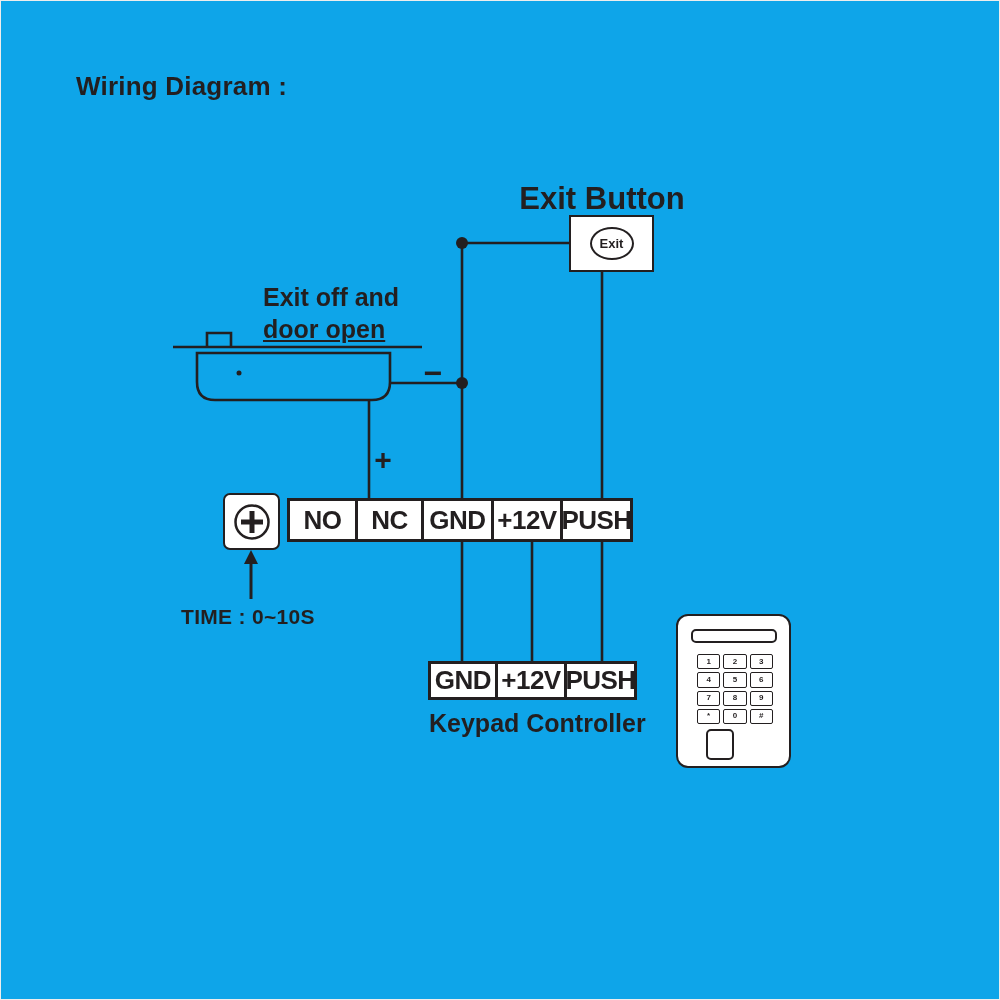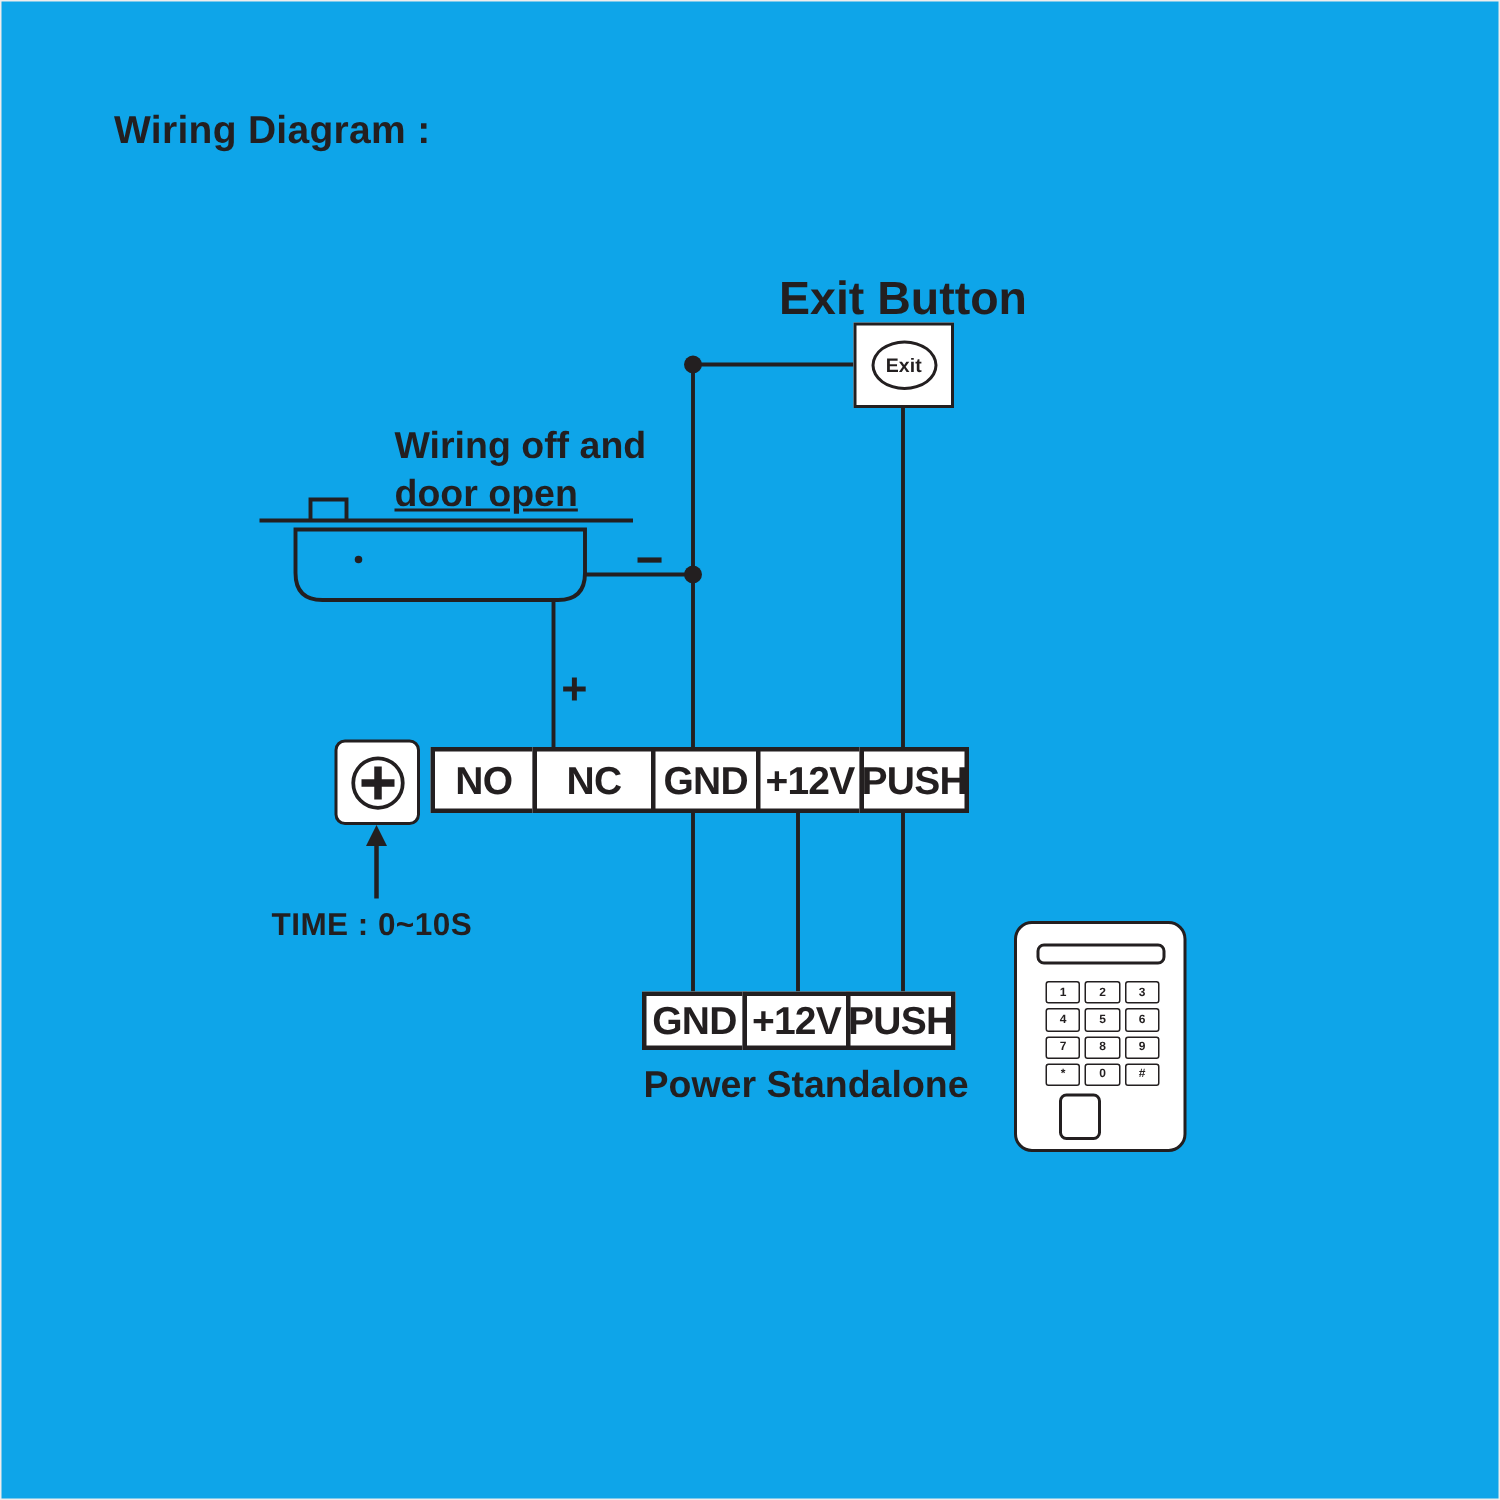--- a/index.html
+++ b/index.html
@@ -29,21 +29,21 @@
   .minus-sign { left: 432px; top: 354px; font-size: 32px; transform: translateX(-50%); }
   .plus-sign  { left: 382px; top: 442px; font-size: 30px; transform: translateX(-50%); }
 
   .time-label { left: 180px; top: 604px; font-size: 21px; letter-spacing: 0.3px; }
 
   .keypad-caption-1 { left: 428px; top: 708px; font-size: 25px; }
   .keypad-caption-2 { left: 428px; top: 742px; font-size: 25px; }
 
   
   .exit-box {
-    position: absolute; left: 568px; top: 214px; width: 67px; height: 57px;
+    position: absolute; left: 568px; top: 214px; width: 85px; height: 57px;
     border: 2.5px solid #231f20; background: #fff;
     display: flex; align-items: center; justify-content: center;
   }
   .exit-oval {
     width: 44px; height: 33px; border: 2px solid #231f20; border-radius: 50%;
     display: flex; align-items: center; justify-content: center;
     font-size: 13px; font-weight: bold;
   }
 
   
@@ -121,44 +121,44 @@
     </g>
 
     <g>
       <line x1="250" y1="598" x2="250" y2="560" stroke="#231f20" stroke-width="3"></line>
       <polygon points="250,549 243,563 257,563" fill="#231f20"></polygon>
     </g>
   </svg>
 
   <div class="label title">Wiring Diagram :</div>
   <div class="label exit-label">Exit Button</div>
-  <div class="label lock-caption-1">Wiring off and</div>
+  <div class="label lock-caption-1">Exit off and</div>
   <div class="label lock-caption-2">door open</div>
   <div class="label minus-sign">−</div>
   <div class="label plus-sign">+</div>
   <div class="label time-label">TIME : 0~10S</div>
-  <div class="label keypad-caption-1">Power Standalone</div>
+  <div class="label keypad-caption-1">Keypad Controller</div>
 
   <div class="exit-box">
     <div class="exit-oval">
       <span>Exit</span>
     </div>
   </div>
 
   <div class="timer-box">
     <svg width="44" height="44" viewBox="0 0 44 44">
       <circle cx="22" cy="22" r="16.5" fill="none" stroke="#231f20" stroke-width="2.5"></circle>
       <line x1="22" y1="11" x2="22" y2="33" stroke="#231f20" stroke-width="5"></line>
       <line x1="11" y1="22" x2="33" y2="22" stroke="#231f20" stroke-width="5"></line>
     </svg>
   </div>
 
   <div class="strip strip-top">
     <div class="cell" style="width:71px">NO</div>
-    <div class="cell" style="width:82px">NC</div>
+    <div class="cell" style="width:69px">NC</div>
     <div class="cell" style="width:73px">GND</div>
     <div class="cell" style="width:72px">+12V</div>
     <div class="cell" style="width:73px">PUSH</div>
   </div>
 
   <div class="strip strip-bottom">
     <div class="cell" style="width:70px">GND</div>
     <div class="cell" style="width:72px">+12V</div>
     <div class="cell" style="width:73px">PUSH</div>
   </div>

